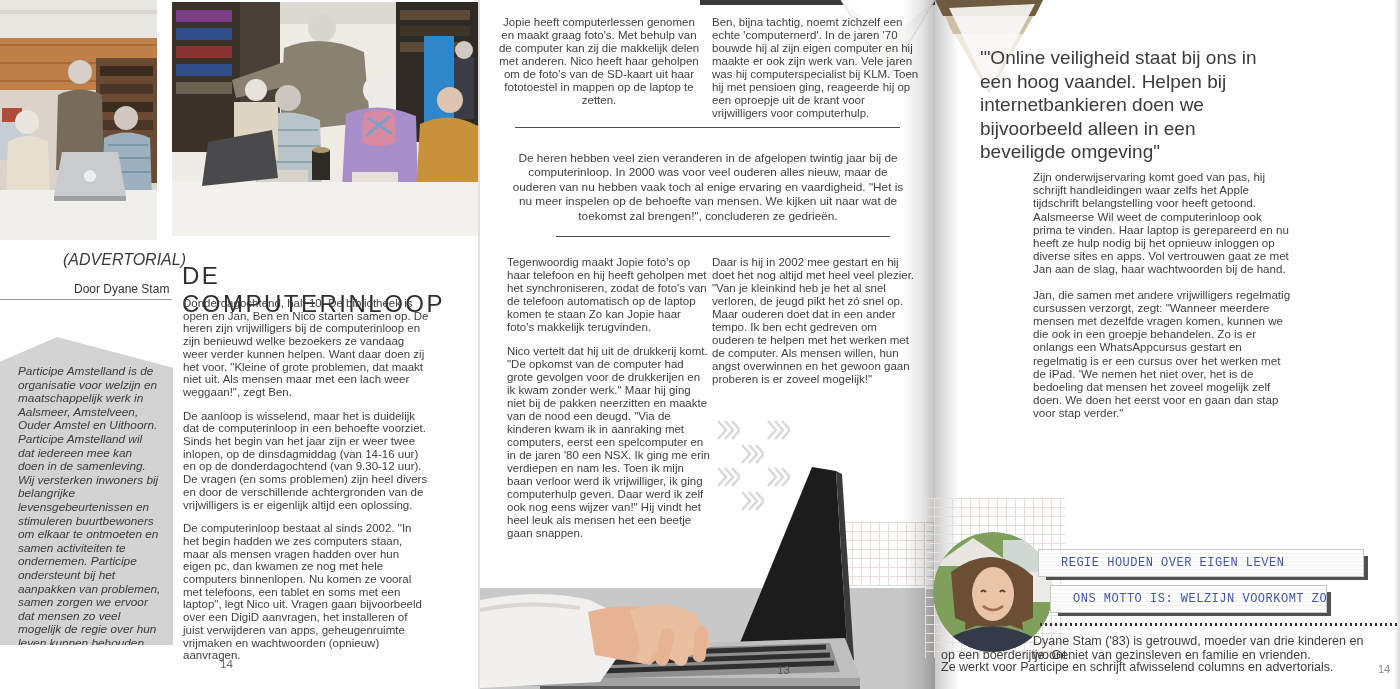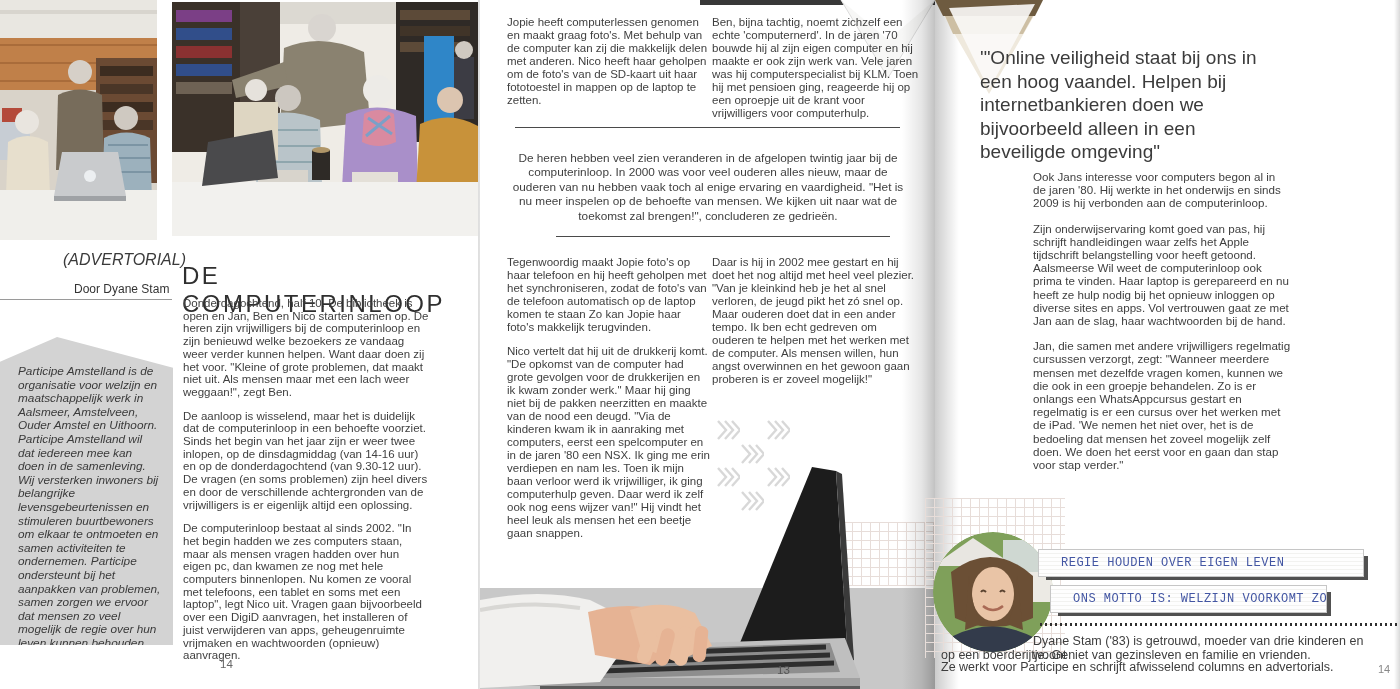--- a/index.html
+++ b/index.html
@@ -123,21 +123,21 @@
 
   <div class="abs" style="left:480px;top:0;width:455px;height:689px;background:#fff;">
 
     <div class="abs" style="left:220px;top:0;width:235px;height:5px;background:#383838;"></div>
 
     <svg class="abs" style="left:358px;top:0;" width="100" height="82" viewBox="0 0 100 82">
       <polygon points="3,0 97,0 50,78" fill="#f7f7f6" stroke="#dcdcdc" stroke-width="1"></polygon>
       <polygon points="3,0 97,0 50,40" fill="#ffffff"></polygon>
     </svg>
 
-    <div class="abs p13-txt" style="left:27px;top:16px;width:204px;">Jopie heeft computerlessen genomen en maakt graag foto's. Met behulp van de computer kan zij die makkelijk delen met anderen. Nico heeft haar geholpen om de foto's van de SD-kaart uit haar fototoestel in mappen op de laptop te zetten.</div>
+    <div class="abs p13-txt" style="left:17px;top:16px;width:204px;text-align:center;">Jopie heeft computerlessen genomen en maakt graag foto's. Met behulp van de computer kan zij die makkelijk delen met anderen. Nico heeft haar geholpen om de foto's van de SD-kaart uit haar fototoestel in mappen op de laptop te zetten.</div>
     <div class="abs p13-txt" style="left:232px;top:16px;width:207px;">Ben, bijna tachtig, noemt zichzelf een echte 'computernerd'. In de jaren '70 bouwde hij al zijn eigen computer en hij maakte er ook zijn werk van. Vele jaren was hij computerspecialist bij KLM. Toen hij met pensioen ging, reageerde hij op een oproepje uit de krant voor vrijwilligers voor computerhulp.</div>
 
     <div class="abs hr" style="left:35px;top:127px;width:385px;"></div>
 
     <div class="abs" style="left:32px;top:151px;width:392px;text-align:center;font-size:11.8px;line-height:14.4px;color:#3f3f3f;">De heren hebben veel zien veranderen in de afgelopen twintig jaar bij de computerinloop. In 2000 was voor veel ouderen alles nieuw, maar de ouderen van nu hebben vaak toch al enige ervaring en vaardigheid. "Het is nu meer inspelen op de behoefte van mensen. We kijken uit naar wat de toekomst zal brengen!", concluderen ze gedrieën.</div>
 
     <div class="abs hr" style="left:76px;top:236px;width:334px;"></div>
 
     <div class="abs p13-txt" style="left:27px;top:256px;width:204px;">
       <p>Tegenwoordig maakt Jopie foto's op haar telefoon en hij heeft geholpen met het synchroniseren, zodat de foto's van de telefoon automatisch op de laptop komen te staan Zo kan Jopie haar foto's makkelijk terugvinden.</p>
@@ -195,21 +195,20 @@
     <svg class="abs" style="left:0;top:0;" width="110" height="96" viewBox="0 0 110 96">
       <polygon points="0,0 108,0 54,94" fill="#efe9dd"></polygon>
       <polygon points="0,0 108,0 100,16 8,16" fill="#6e5b40"></polygon>
       <polygon points="10,16 98,16 88,34 18,34" fill="#cdbfa4"></polygon>
       <polygon points="14,8 100,4 54,90" fill="#fbfaf8" opacity="0.9"></polygon>
     </svg>
 
     <div class="abs" style="left:45px;top:46px;width:284px;font-size:19px;line-height:23.5px;color:#3b3b3b;">'"Online veiligheid staat bij ons in een hoog vaandel. Helpen bij internetbankieren doen we bijvoorbeeld alleen in een beveiligde omgeving"</div>
 
     <div class="abs p14-txt" style="left:98px;top:170px;width:258px;">
-      <p>Ook Jans interesse voor computers begon al in de jaren '80. Hij werkte in het onderwijs en sinds 2009 is hij verbonden aan de computerinloop.</p>
       <p>Zijn onderwijservaring komt goed van pas, hij schrijft handleidingen waar zelfs het Apple tijdschrift belangstelling voor heeft getoond. Aalsmeerse Wil weet de computerinloop ook prima te vinden. Haar laptop is gerepareerd en nu heeft ze hulp nodig bij het opnieuw inloggen op diverse sites en apps. Vol vertrouwen gaat ze met Jan aan de slag, haar wachtwoorden bij de hand.</p>
       <p>Jan, die samen met andere vrijwilligers regelmatig cursussen verzorgt, zegt: "Wanneer meerdere mensen met dezelfde vragen komen, kunnen we die ook in een groepje behandelen. Zo is er onlangs een WhatsAppcursus gestart en regelmatig is er een cursus over het werken met de iPad. 'We nemen het niet over, het is de bedoeling dat mensen het zoveel mogelijk zelf doen. We doen het eerst voor en gaan dan stap voor stap verder."</p>
     </div>
 
     <div class="abs grid-patch" style="left:-10px;top:498px;width:140px;height:160px;"></div>
     <svg class="abs" style="left:-2px;top:532px;border-radius:50%;" width="120" height="120" viewBox="0 0 120 120">
       <defs>
           <clipPath id="cir">
             <circle cx="60" cy="60" r="60"></circle>
           </clipPath>

